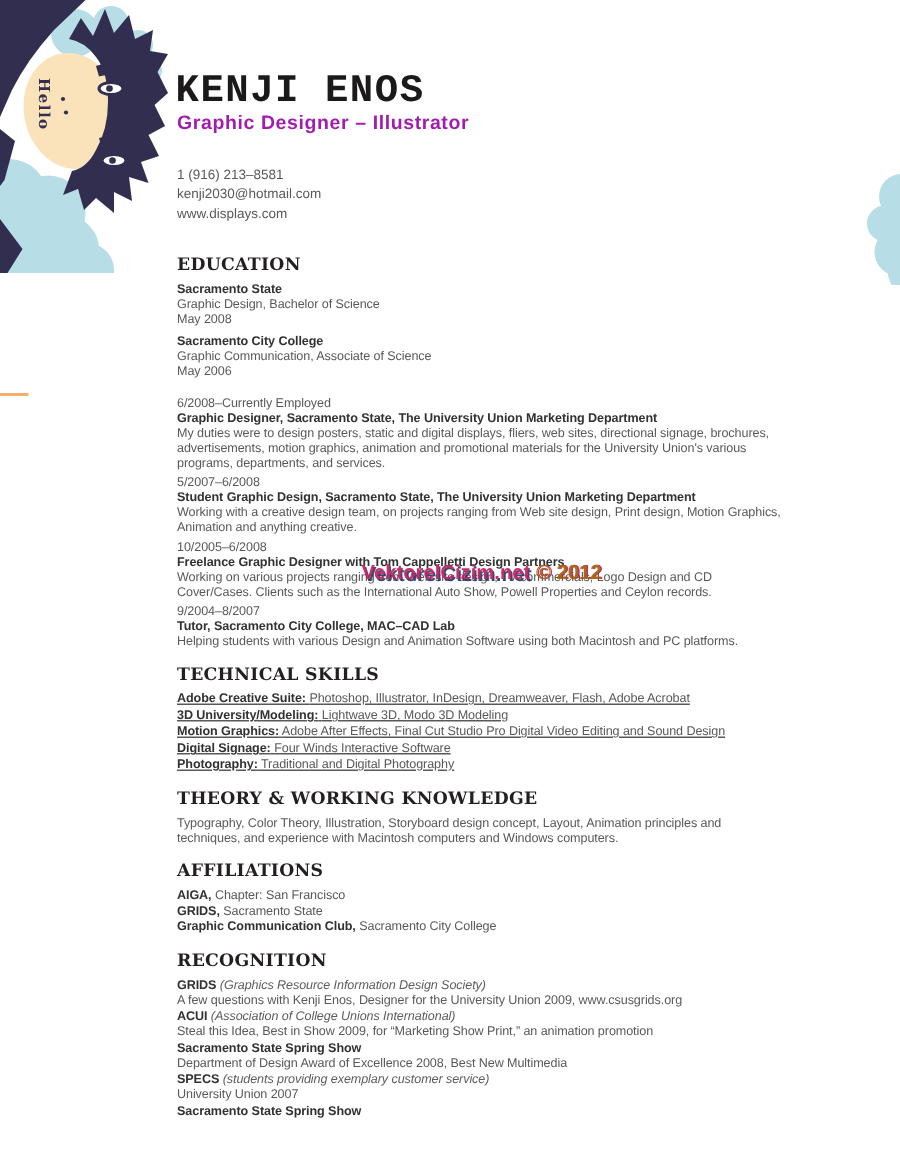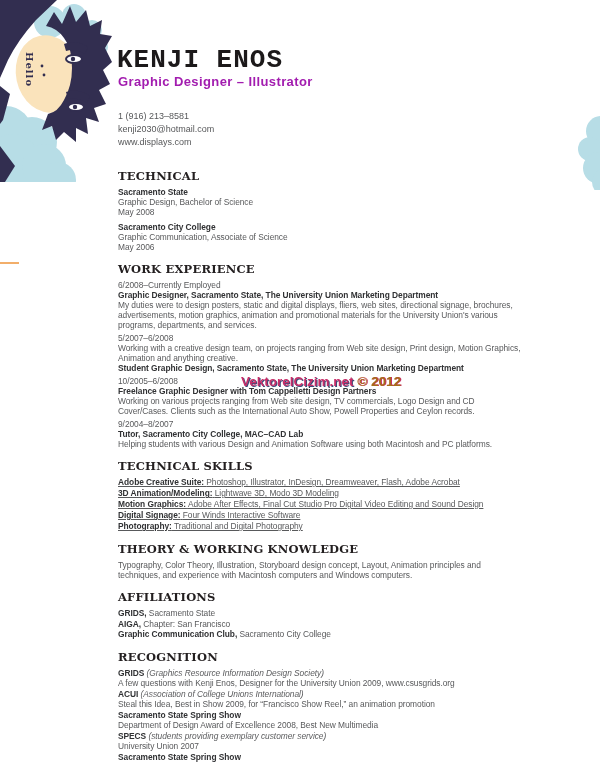--- a/index.html
+++ b/index.html
@@ -103,65 +103,64 @@
   <div class="subtitle">Graphic Designer – Illustrator</div>
   <div class="contact">
     <div>1 (916) 213–8581</div>
     <div>kenji2030@hotmail.com</div>
     <div>www.displays.com</div>
   </div>
 
   <div class="content">
 
     <section class="edu">
-      <h2>TECHNICAL</h2>
+      <h2>EDUCATION</h2>
       <div class="entry">
         <div><b>Sacramento State</b></div>
         <div>Graphic Design, Bachelor of Science</div>
         <div>May 2008</div>
       </div>
       <div class="entry">
         <div><b>Sacramento City College</b></div>
         <div>Graphic Communication, Associate of Science</div>
         <div>May 2006</div>
       </div>
     </section>
 
     <section>
-      <h2>WORK EXPERIENCE</h2>
       <div class="entry">
         <div>6/2008–Currently Employed</div>
         <div><b>Graphic Designer, Sacramento State, The University Union Marketing Department</b></div>
         <div>My duties were to design posters, static and digital displays, fliers, web sites, directional signage, brochures, advertisements, motion graphics, animation and promotional materials for the University Union's various programs, departments, and services.</div>
       </div>
       <div class="entry">
         <div>5/2007–6/2008</div>
+        <div><b>Student Graphic Design, Sacramento State, The University Union Marketing Department</b></div>
         <div>Working with a creative design team, on projects ranging from Web site design, Print design, Motion Graphics, Animation and anything creative.</div>
-        <div><b>Student Graphic Design, Sacramento State, The University Union Marketing Department</b></div>
       </div>
       <div class="entry">
         <div>10/2005–6/2008</div>
         <div><b>Freelance Graphic Designer with Tom Cappelletti Design Partners</b></div>
         <div>Working on various projects ranging from Web site design, TV commercials, Logo Design and CD Cover/Cases. Clients such as the International Auto Show, Powell Properties and Ceylon records.</div>
       </div>
       <div class="entry">
         <div>9/2004–8/2007</div>
         <div><b>Tutor, Sacramento City College, MAC–CAD Lab</b></div>
         <div>Helping students with various Design and Animation Software using both Macintosh and PC platforms.</div>
       </div>
     </section>
 
     <section>
       <h2>TECHNICAL SKILLS</h2>
       <div class="skills-line">
         <b>Adobe Creative Suite:</b>
         <span>Photoshop, Illustrator, InDesign, Dreamweaver, Flash, Adobe Acrobat</span>
       </div>
       <div class="skills-line">
-        <b>3D Animation/Modeling:</b>
+        <b>3D University/Modeling:</b>
         <span>Lightwave 3D, Modo 3D Modeling</span>
       </div>
       <div class="skills-line">
         <b>Motion Graphics:</b>
         <span>Adobe After Effects, Final Cut Studio Pro Digital Video Editing and Sound Design</span>
       </div>
       <div class="skills-line">
         <b>Digital Signage:</b>
         <span>Four Winds Interactive Software</span>
       </div>
@@ -171,49 +170,49 @@
       </div>
     </section>
 
     <section>
       <h2>THEORY &amp; WORKING KNOWLEDGE</h2>
       <div>Typography, Color Theory, Illustration, Storyboard design concept, Layout, Animation principles and techniques, and experience with Macintosh computers and Windows computers.</div>
     </section>
 
     <section>
       <h2>AFFILIATIONS</h2>
+      <div class="aff-line">
+        <b>AIGA,</b>
+        <span>Chapter: San Francisco</span>
+      </div>
       <div class="aff-line">
         <b>GRIDS,</b>
         <span>Sacramento State</span>
       </div>
       <div class="aff-line">
-        <b>AIGA,</b>
-        <span>Chapter: San Francisco</span>
-      </div>
-      <div class="aff-line">
         <b>Graphic Communication Club,</b>
         <span>Sacramento City College</span>
       </div>
     </section>
 
     <section>
       <h2>RECOGNITION</h2>
       <div class="recog-item">
         <div>
           <b>GRIDS</b>
           <i>(Graphics Resource Information Design Society)</i>
         </div>
         <div>A few questions with Kenji Enos, Designer for the University Union 2009, www.csusgrids.org</div>
       </div>
       <div class="recog-item">
         <div>
           <b>ACUI</b>
           <i>(Association of College Unions International)</i>
         </div>
-        <div>Steal this Idea, Best in Show 2009, for “Francisco Show Reel,” an animation promotion</div>
+        <div>Steal this Idea, Best in Show 2009, for “Marketing Show Print,” an animation promotion</div>
       </div>
       <div class="recog-item">
         <div>
           <b>Sacramento State Spring Show</b>
           <i></i>
         </div>
         <div>Department of Design Award of Excellence 2008, Best New Multimedia</div>
       </div>
       <div class="recog-item">
         <div>

